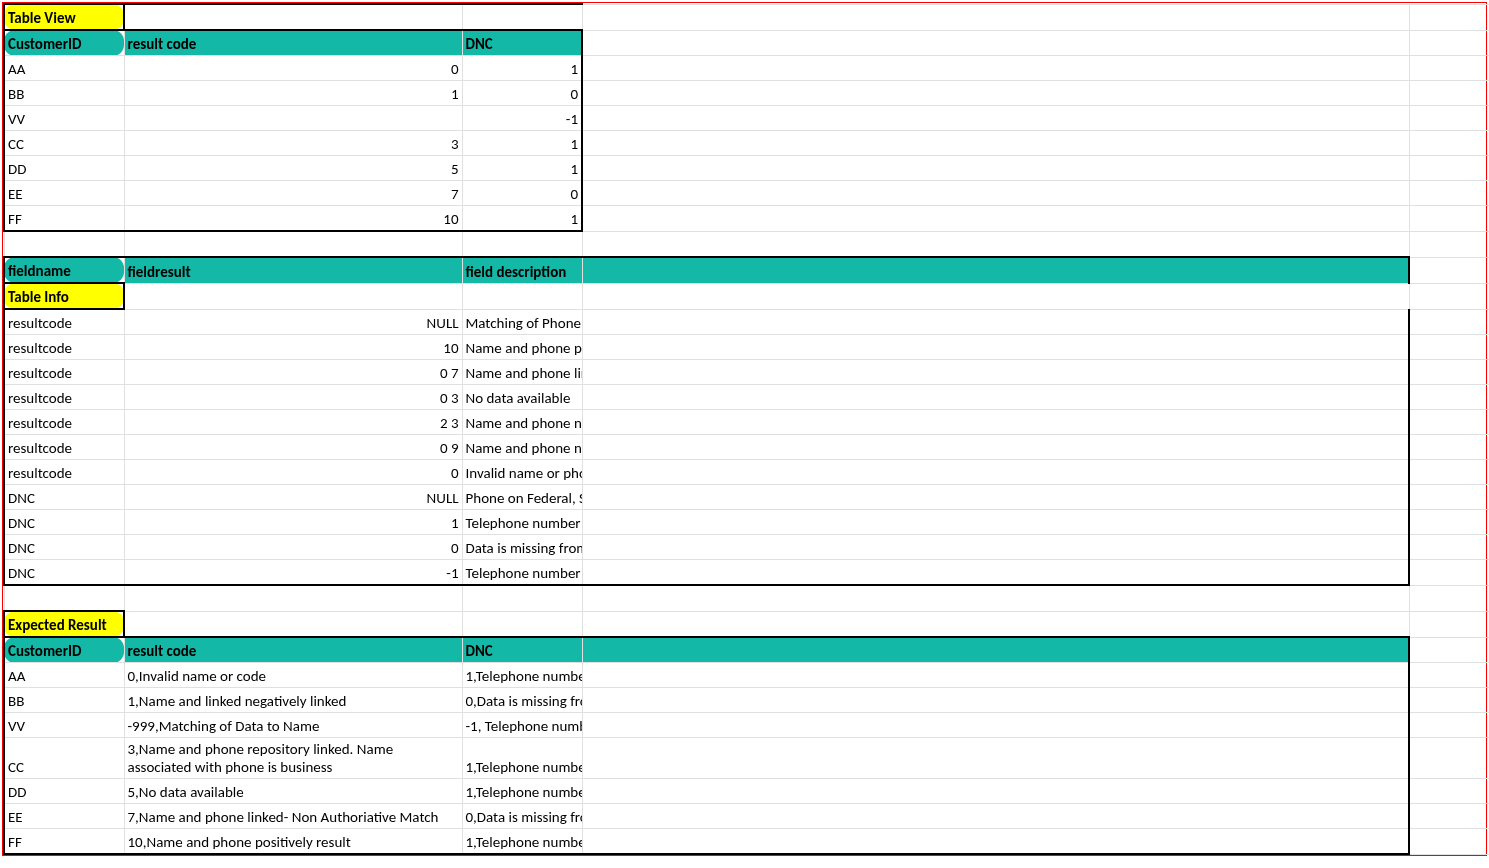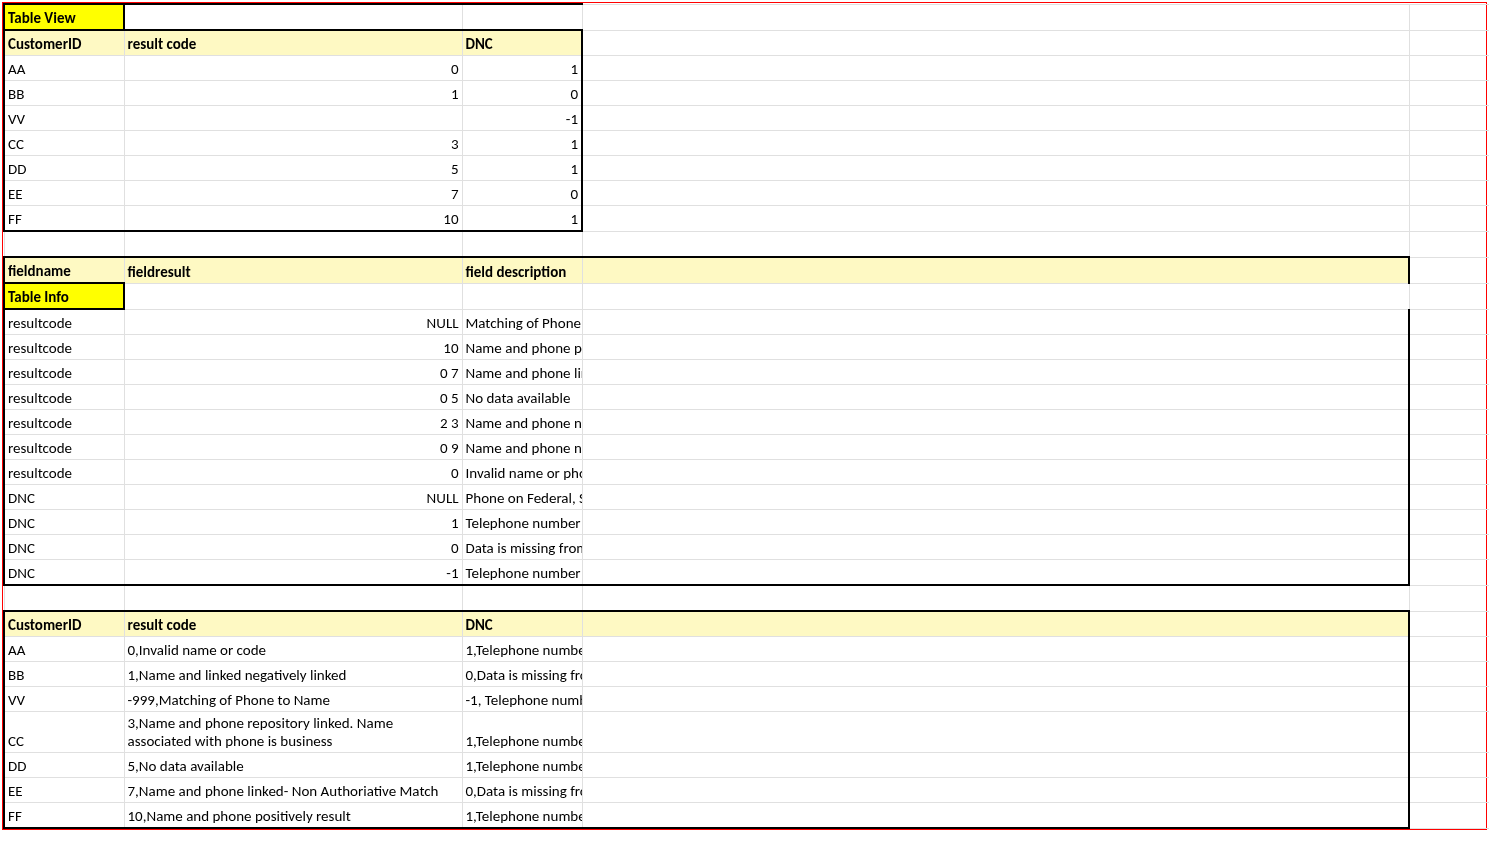--- a/index.html
+++ b/index.html
@@ -32,28 +32,28 @@
     white-space: normal;
     vertical-align: bottom;
   }
   .col-a { width: 120px; }
   .col-b { width: 338px; }
   .col-c { width: 120px; }
   .col-d { width: 827px; }
   .col-e { width: 80px; }
 
   .yellow { background: #ffff00; font-weight: bold; }
-  .grey { background: #fef9c3; font-weight: bold; }
+  .grey { background: #14b8a6; font-weight: bold; }
 
   .right { text-align: right; }
 
   
   .bt { border-top: 2px solid #000 !important; }
   .bb { border-bottom: 2px solid #000 !important; }
-  .bl { border-left: 2px solid #000 !important; }
+  .bl { border-left: 2px solid #000 !important; border-radius: 11px; }
   .br { border-right: 2px solid #000 !important; }
 </style>
 </head>
 <body>
 
 <div class="sheet">
 <table>
 <colgroup>
   <col class="col-a">
         <col class="col-b">
@@ -162,21 +162,21 @@
         </tr>
         <tr>
           <td class="bl">resultcode</td>
           <td class="right">0 7</td>
           <td>Name and phone linked- Non Authoriative Match</td>
           <td class="br"></td>
           <td></td>
         </tr>
         <tr>
           <td class="bl">resultcode</td>
-          <td class="right">0 5</td>
+          <td class="right">0 3</td>
           <td>No data available</td>
           <td class="br"></td>
           <td></td>
         </tr>
         <tr>
           <td class="bl">resultcode</td>
           <td class="right">2 3</td>
           <td>Name and phone negatively linked.  Name associated with phone is business</td>
           <td class="br"></td>
           <td></td>
@@ -224,20 +224,27 @@
           <td></td>
         </tr>
         <tr>
           <td></td>
           <td></td>
           <td></td>
           <td></td>
           <td></td>
         </tr>
         <tr>
+          <td class="yellow bt bb bl br">Expected Result</td>
+          <td></td>
+          <td></td>
+          <td></td>
+          <td></td>
+        </tr>
+        <tr>
           <td class="grey bt bl">CustomerID</td>
           <td class="grey bt">result code</td>
           <td class="grey bt">DNC</td>
           <td class="grey bt br"></td>
           <td></td>
         </tr>
         <tr>
           <td class="bl">AA</td>
           <td>0,Invalid name or code</td>
           <td>1,Telephone number was found on the FTC or DMA national Do Not Call lists or any state Do Not Call lists.</td>
@@ -246,21 +253,21 @@
         </tr>
         <tr>
           <td class="bl">BB</td>
           <td>1,Name and linked negatively linked</td>
           <td>0,Data is missing from either the input record or from the Neustar repository.</td>
           <td class="br"></td>
           <td></td>
         </tr>
         <tr>
           <td class="bl">VV</td>
-          <td>-999,Matching of Phone to Name</td>
+          <td>-999,Matching of Data to Name</td>
           <td>-1, Telephone number was not found on the FTC or DMA national Do Not Call lists or any state Do Not Call lists.</td>
           <td class="br"></td>
           <td></td>
         </tr>
         <tr>
           <td class="bl">CC</td>
           <td class="wrap ">3,Name and phone repository linked.  Name associated with phone is business</td>
           <td>1,Telephone number was found on the FTC or DMA national Do Not Call lists or any state Do Not Call lists.</td>
           <td class="br"></td>
           <td></td>

